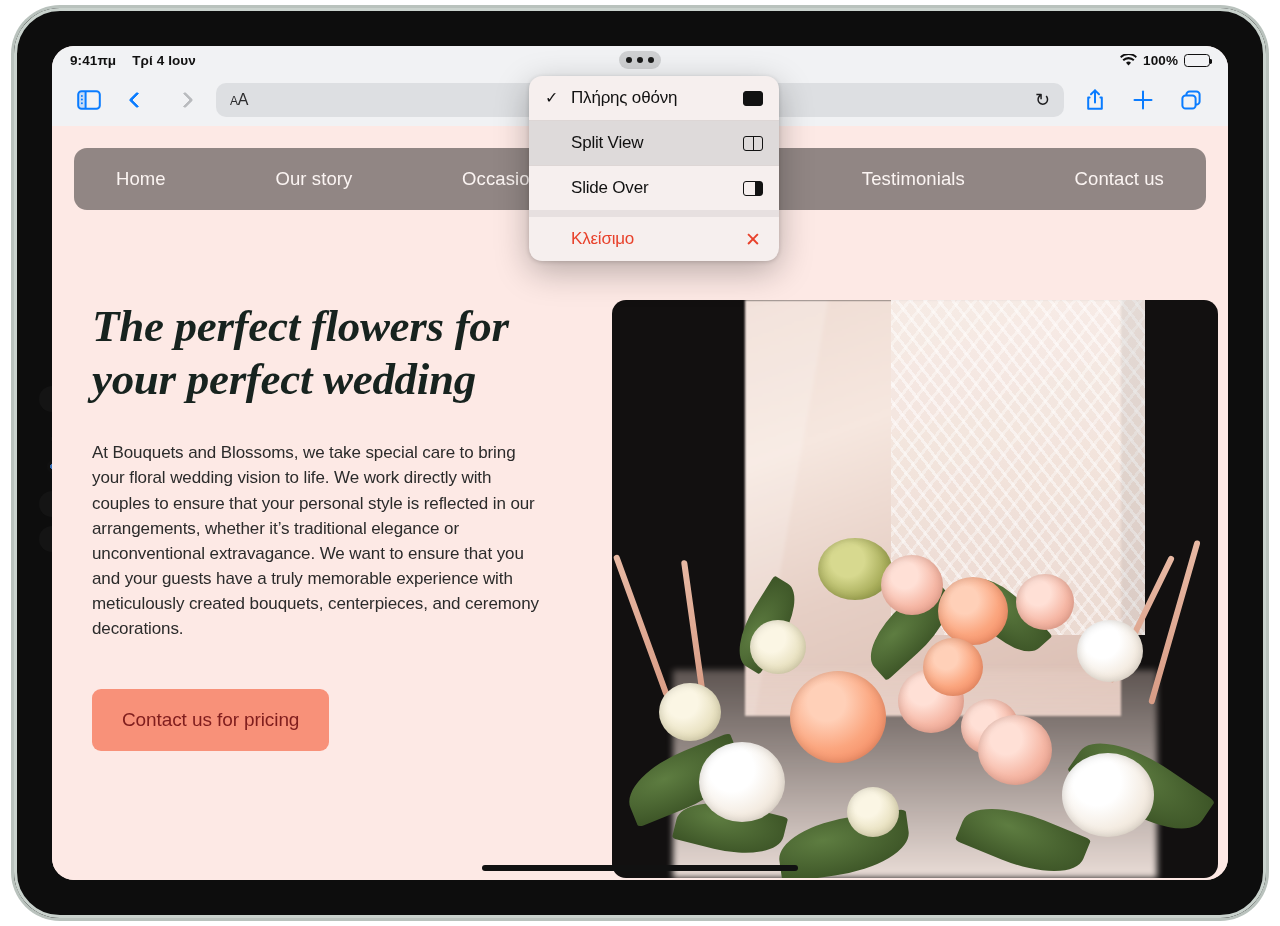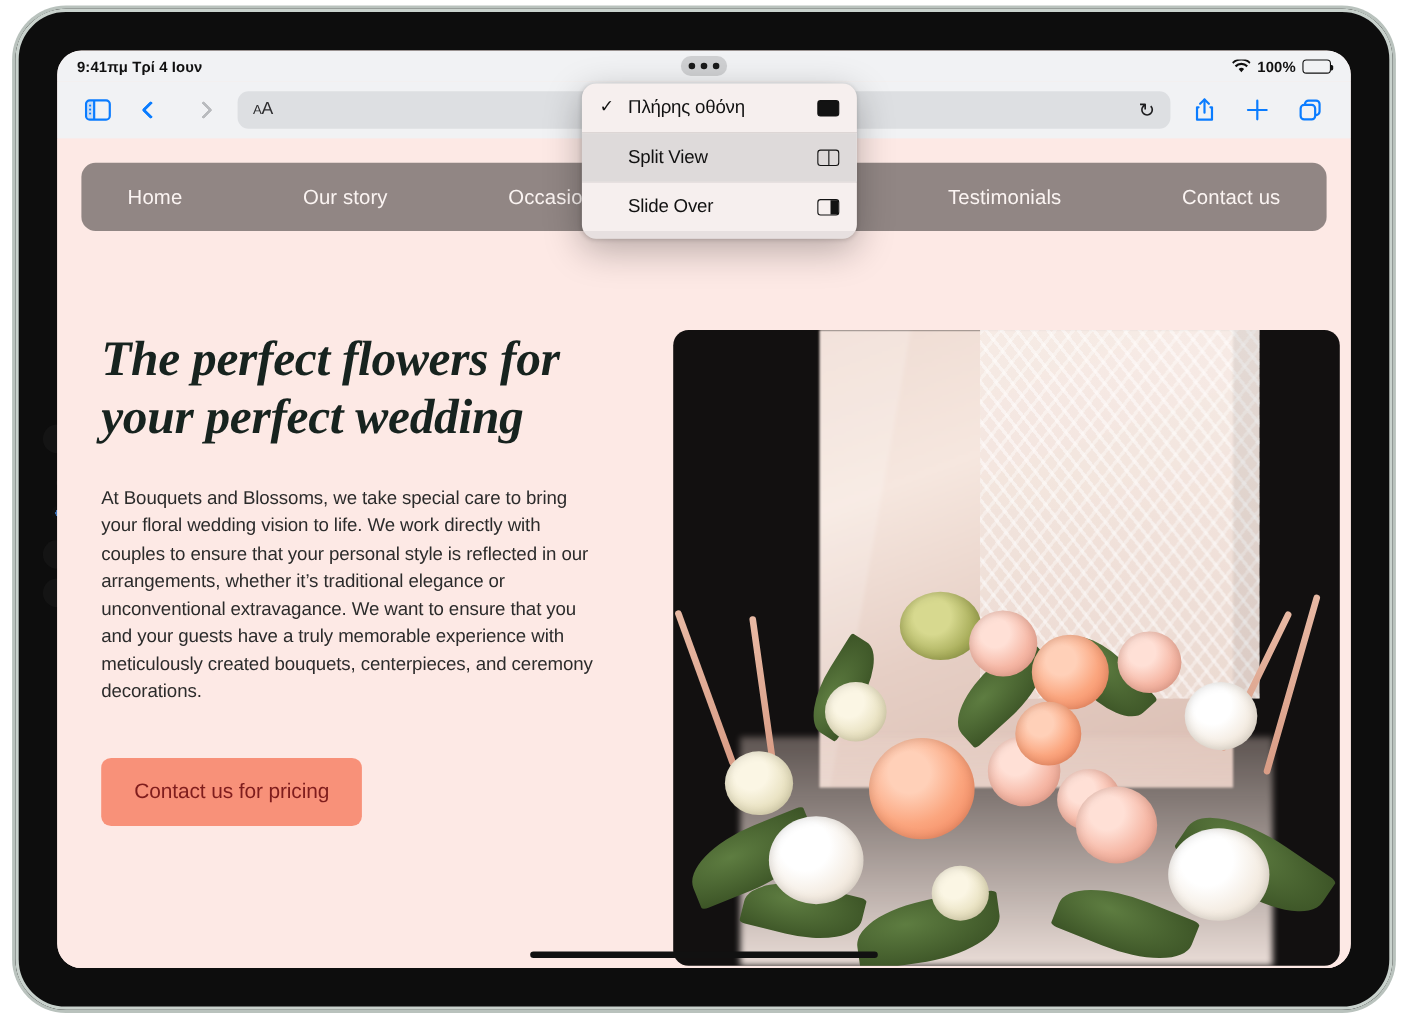--- a/index.html
+++ b/index.html
@@ -62,21 +62,21 @@
     height: 28px;
     background: #f1f2f4;
     display: flex;
     align-items: center;
     padding: 0 18px;
     font-size: 13.5px;
     font-weight: 600;
     color: #101010;
     letter-spacing: 0.1px;
   }
-  #status-left { display: flex; gap: 4px; align-items: baseline; }
+  #status-left { display: flex; gap: 16px; align-items: baseline; }
   #status-right {
     margin-left: auto;
     display: flex;
     align-items: center;
     gap: 6px;
     font-size: 13.5px;
     font-weight: 600;
   }
   #battery-shell {
     width: 26px; height: 13px;
@@ -526,16 +526,21 @@
       <div class="menu-sep"></div>
 
       <div class="menu-row">
         <span class="check"></span>
         <span class="menu-label">Slide Over</span>
         <span class="g-box g-slide"></span>
       </div>
 
       <div class="menu-gap"></div>
 
+      <div class="menu-row destructive">
+        <span class="check"></span>
+        <span class="menu-label">Κλείσιμο</span>
+        <span class="g-close">✕</span>
+      </div>
     </div>
 
   </div>
 </div>
 
 </body></html>

